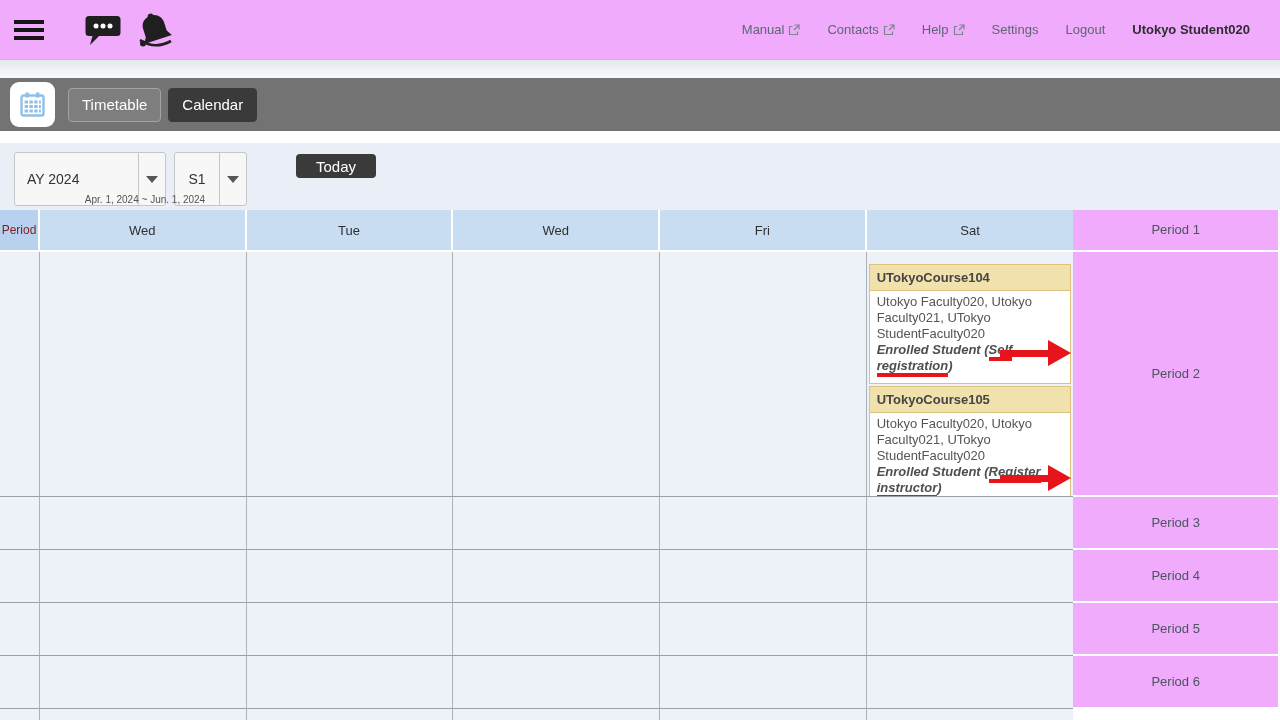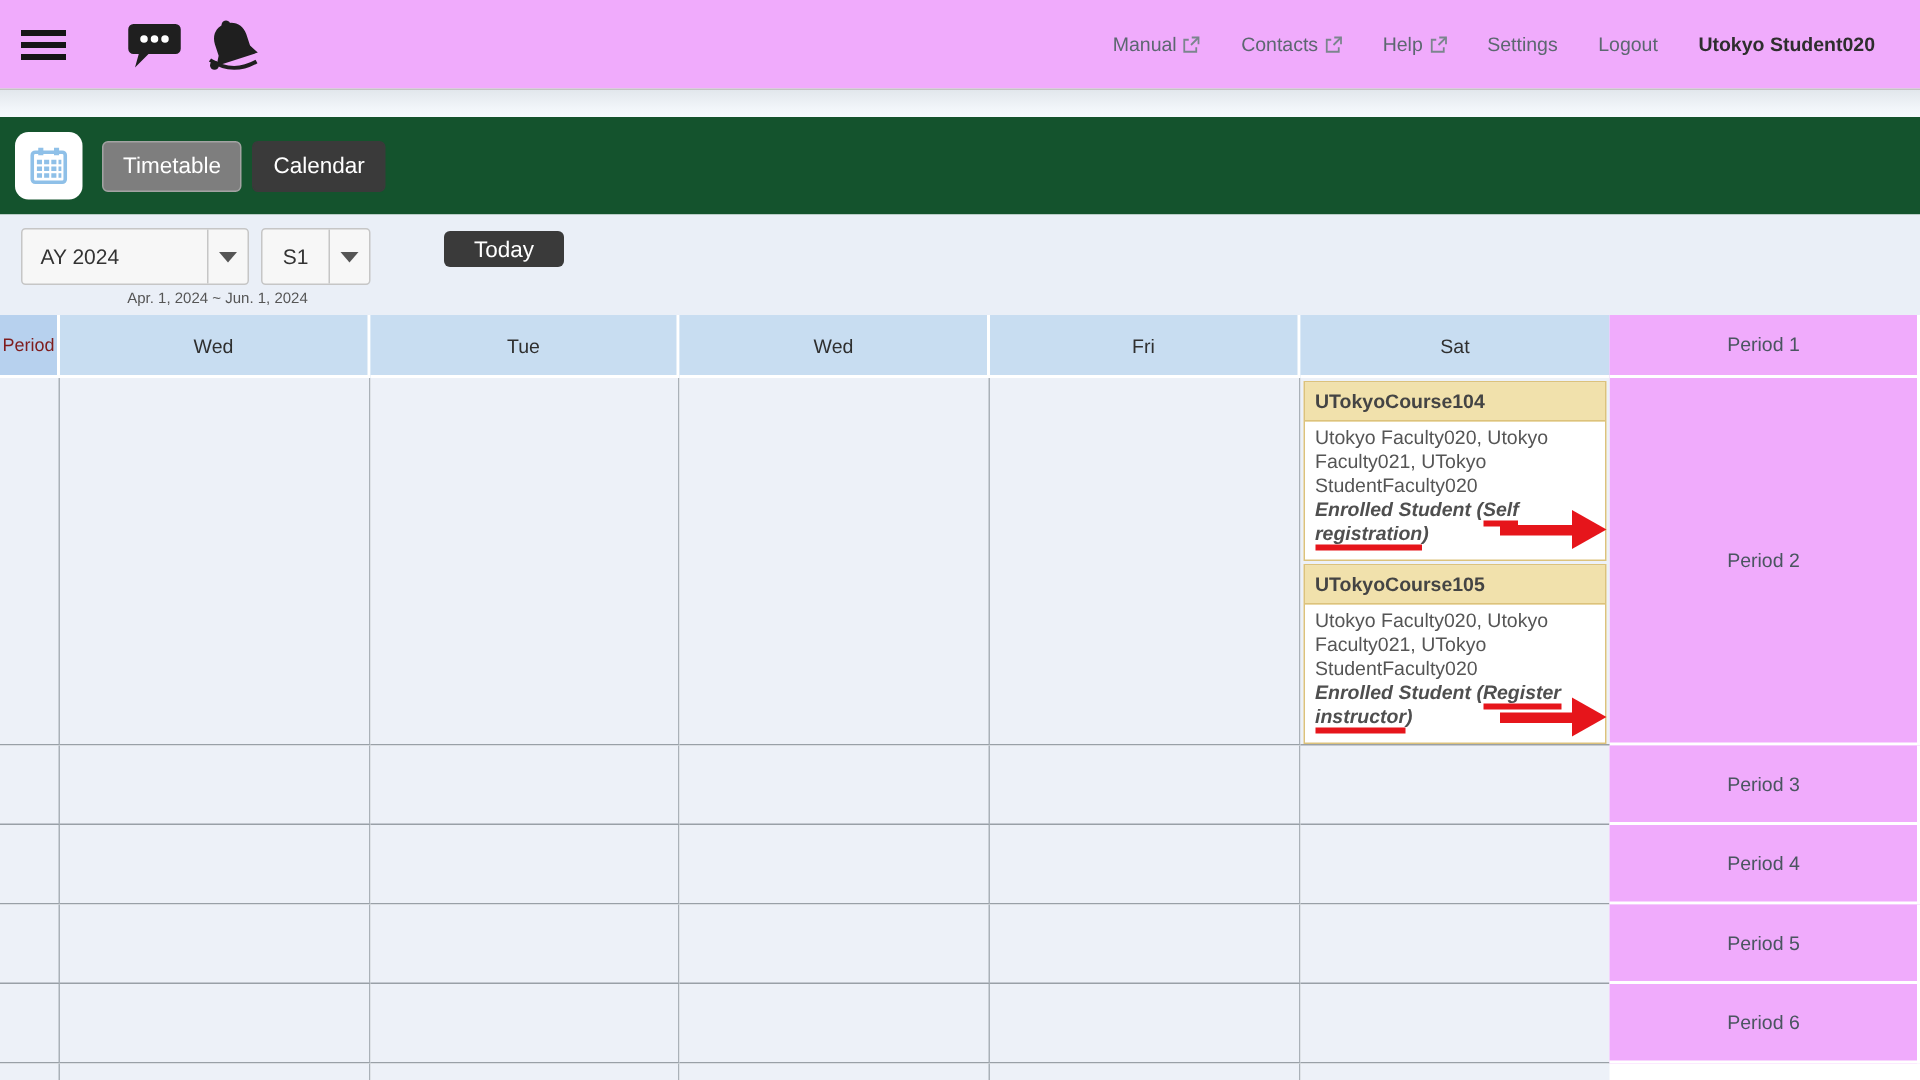--- a/index.html
+++ b/index.html
@@ -21,33 +21,33 @@
   .topnav .navitem { display:flex; align-items:center; gap:4px; cursor:pointer; white-space:nowrap; }
   .topnav .user { font-weight:bold; color:#2e2e2e; cursor:default; }
   .extlink { display:inline-block; }
 
   
   .shadowband { position:absolute; left:0; top:59px; width:1280px; height:19px;
     border-top:1px solid #c2c2c2;
     background:linear-gradient(180deg,#e2e7ec 0%,#f2f6fa 70%,#f6fafd 100%); }
 
   
-  .banner { position:absolute; left:0; top:78px; width:1280px; height:65px; background:#14532d;
+  .banner { position:absolute; left:0; top:78px; width:1280px; height:53px; background:#737373;
     display:flex; align-items:center; }
   .cal-tile { width:45px; height:45px; background:#fff; border-radius:9px; margin-left:10px;
     display:flex; align-items:center; justify-content:center; }
   .tabs { display:flex; margin-left:13px; gap:7px; }
   .tab { height:34px; padding:0 13px; border-radius:4px; color:#fff; font-size:15px;
     display:flex; align-items:center; cursor:pointer; }
   .tab.active { background:#7e7e7e; border:1px solid #a3a3a3; }
   .tab.inactive { background:#3a3a3a; border:1px solid #3a3a3a; }
 
   
   .filterbar { position:absolute; left:0; top:143px; width:1280px; height:67px; background:#eaeff7; }
-  .select { position:absolute; top:9px; height:38px; background:#f7f7f7; border:1px solid #c6c6c6;
+  .select { position:absolute; top:9px; height:54px; background:#f7f7f7; border:1px solid #c6c6c6;
     border-radius:3px; display:flex; align-items:stretch; cursor:pointer; }
   .select .val { display:flex; align-items:center; padding:0 12px; font-size:14px; color:#333; }
   .select .arrowbox { width:27px; border-left:1px solid #c6c6c6; display:flex; align-items:center;
     justify-content:center; }
   .select .tri { width:0; height:0; border-left:6px solid transparent; border-right:6px solid transparent;
     border-top:7px solid #555; }
   .sel-year { left:14px; width:152px; }
   .sel-year .val { flex:1; }
   .sel-term { left:174px; width:73px; }
   .sel-term .val { flex:1; justify-content:center; }
@@ -65,21 +65,21 @@
     justify-content:center; border-right:2px solid #fff; border-bottom:2px solid #fff; }
   .hcell.first { background:#b7d1ee; color:#7f1d1d; font-size:12px; }
   .hcell.last { border-right:none; }
   .pcell { background:#f0abfc; color:#4a5560; font-size:13px; line-height:16px; text-align:center;
     display:flex; align-items:center; justify-content:center;
     border-right:2px solid #fff; border-bottom:2px solid #fff; padding:0 1px; }
   .dcell { background:#edf1f8; border-right:1px solid #aab1b8; border-bottom:1px solid #99a0a7; }
   .dcell.last { border-right:none; }
 
   
-  .slot { padding:2px 0 0 2px; position:relative; overflow:hidden; }
+  .slot { padding:12px 0 0 2px; position:relative; overflow:hidden; }
   .card { width:calc(100% - 2px); background:#fff; border:1px solid #dcc27c; margin-bottom:2px; }
   .card-header { background:#f1e1ac; border-bottom:1px solid #dcc27c; padding:5px 7px;
     font-size:13px; font-weight:bold; color:#444; cursor:pointer; }
   .card-body { padding:3px 7px; height:92px; font-size:13px; line-height:16px; color:#555; }
   .enrolled { font-weight:bold; font-style:italic; color:#4f4f4f; }
   .red-underline { border-bottom:4px solid #e6151b; }
 
   
   .annot-arrow { position:absolute; width:72px; height:26px; pointer-events:none; }
   .annot-arrow .shaft { position:absolute; left:0; top:10px; width:50px; height:7px; background:#e6151b; }

